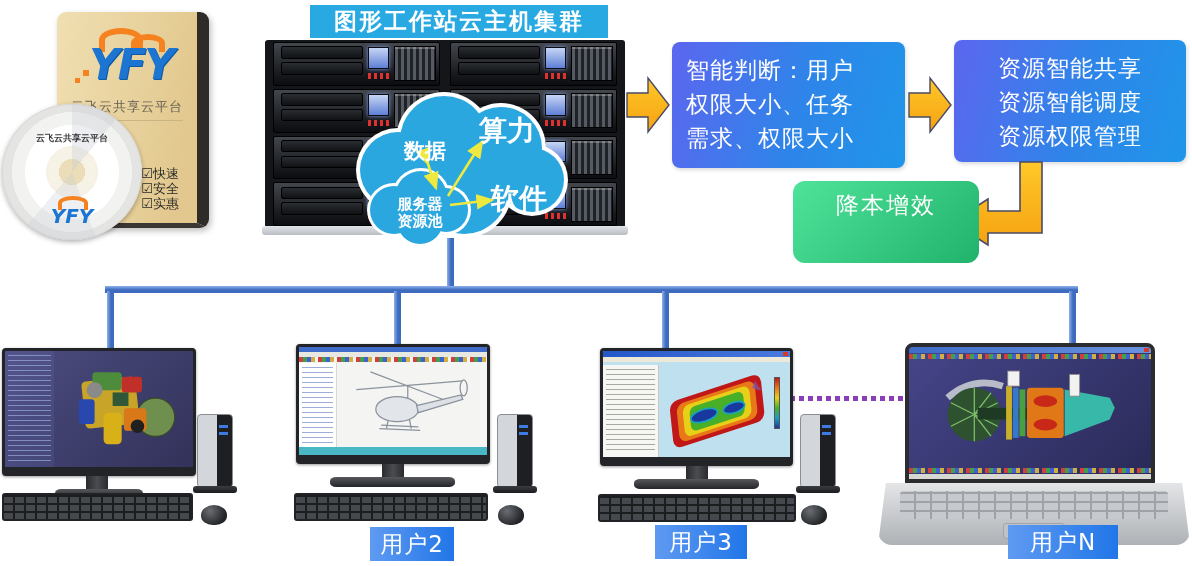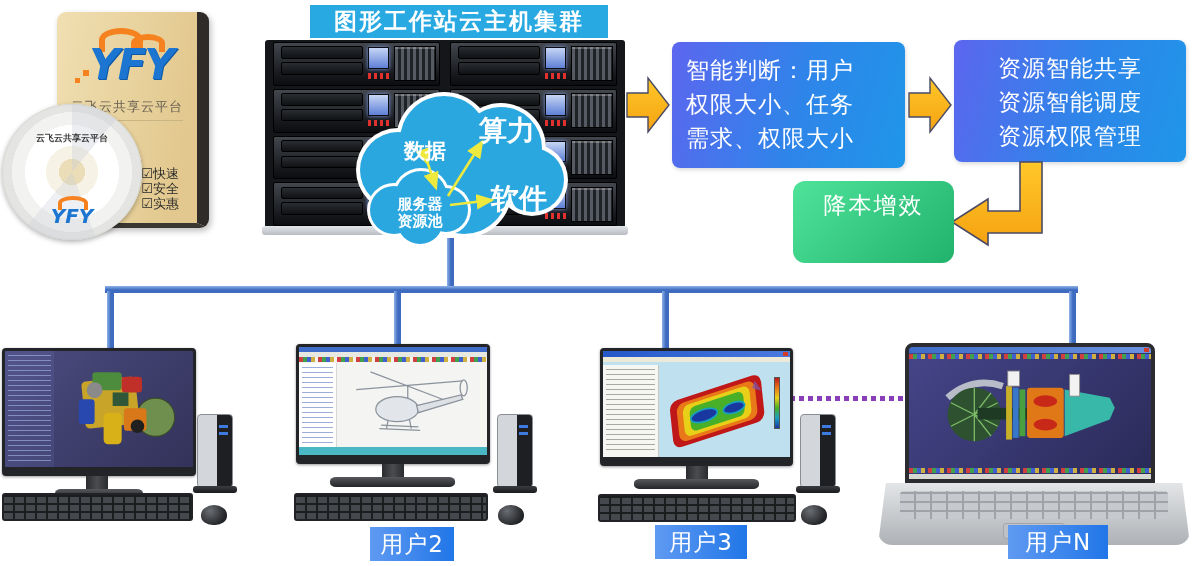--- a/index.html
+++ b/index.html
@@ -46,21 +46,21 @@
 
   
   .resource-cloud { left:336px; top:78px; width:236px; height:170px; }
   .resource-cloud text { font-weight:bold; fill:#fff; font-family:"DejaVu Sans",sans-serif; }
 
   
   .flow-box { border-radius:8px; color:#fff; padding:11px 14px; font-size:23px; line-height:34px; letter-spacing:1px;
     background:linear-gradient(105deg,#5C66EF 0%,#2E85E9 55%,#1F96E9 100%); box-shadow:1px 2px 4px rgba(0,0,0,.15); }
   .judge-box { left:672px; top:42px; width:233px; height:126px; }
   .manage-box { left:954px; top:40px; width:232px; height:122px; text-align:center; }
-  .benefit-box { left:793px; top:181px; width:161px; height:82px; border-radius:12px; color:#fff; font-size:23px; line-height:34px;
+  .benefit-box { left:793px; top:181px; width:186px; height:82px; border-radius:12px; color:#fff; font-size:23px; line-height:34px;
     letter-spacing:2px; text-align:center; padding-top:7px; background:linear-gradient(135deg,#4FE39A,#21B26B); }
   .block-arrow { width:44px; height:58px; }
   .arrow-1 { left:626px; top:76px; } .arrow-2 { left:908px; top:76px; }
   .elbow-arrow { left:940px; top:161px; width:112px; height:95px; }
 
   
   .net { background:linear-gradient(90deg,#8DB2EA,#3E6BBF 55%); }
   .net.h { background:linear-gradient(180deg,#8DB2EA,#3E6BBF 55%); }
   .v-cloud { left:447px; top:238px; width:7px; height:52px; }
   .trunk   { left:105px; top:286px; width:973px; height:7px; }
@@ -418,15 +418,15 @@
         <rect x="168" y="16" width="12" height="26" fill="#F2F2F2" stroke="#888"></rect>
       </svg>
       <div class="bar toolbar-dots" style="bottom:6px; height:5px;"></div>
       <div class="bar" style="bottom:0; height:5px; background:#D8D8D2;"></div>
     </div>
   </div>
   <div class="abs laptop-base">
     <div class="laptop-keys"></div>
     <div class="laptop-pad"></div>
   </div>
-  <div class="abs user-label" style="left:1008px; top:525px; width:100px;">用户N</div>
+  <div class="abs user-label" style="left:1008px; top:525px; width:110px;">用户N</div>
 
 </div>
 
 </body></html>

